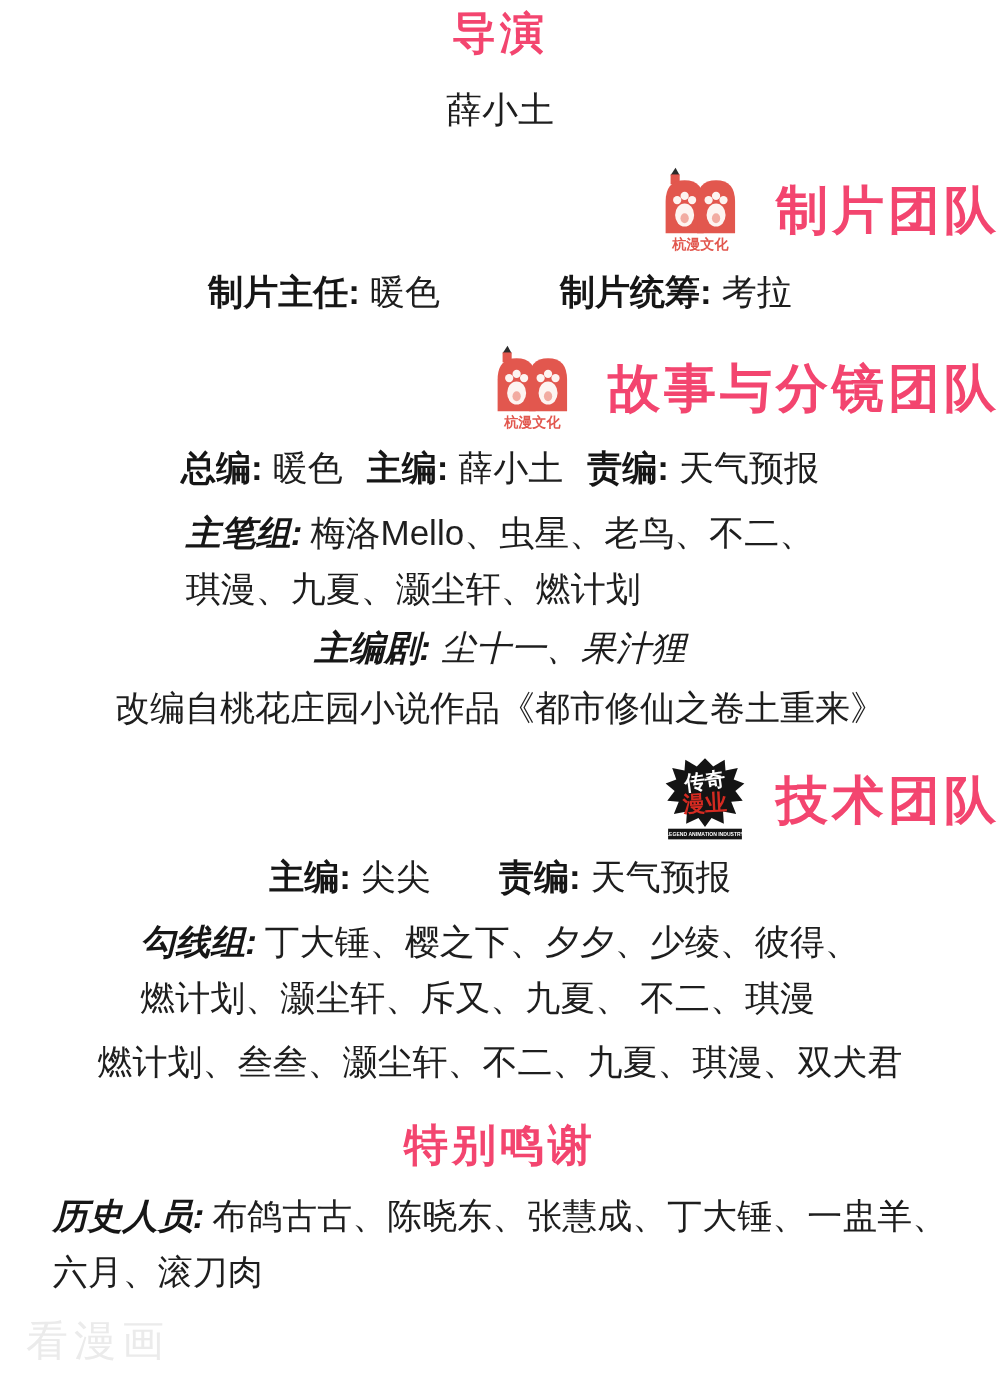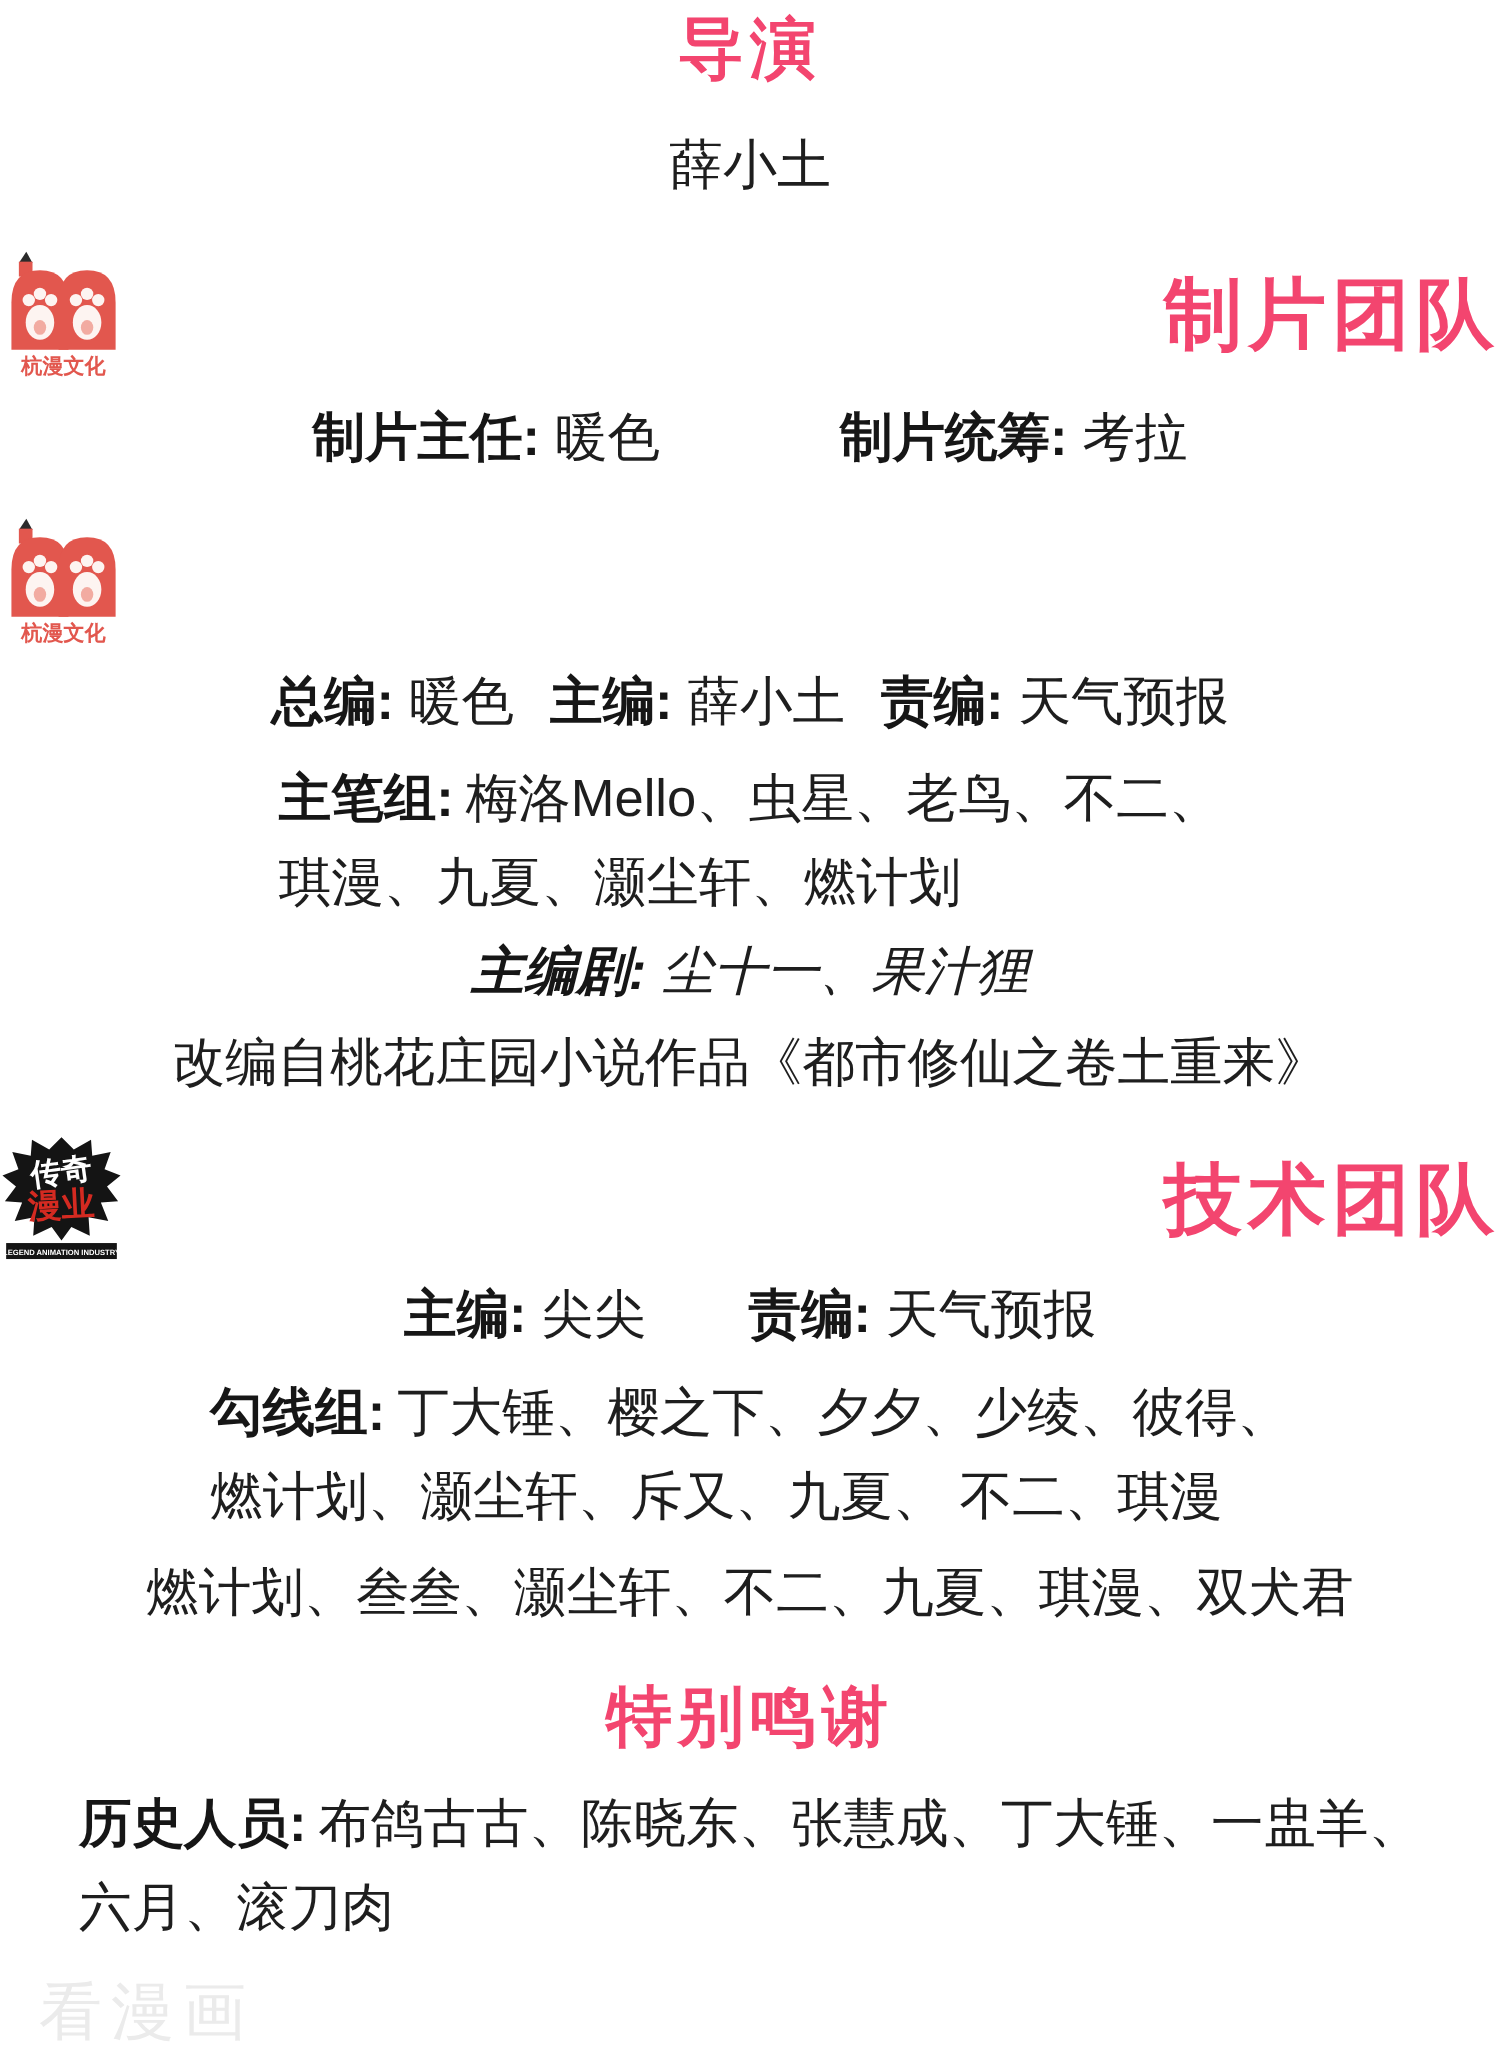--- a/index.html
+++ b/index.html
@@ -24,40 +24,40 @@
     color:var(--accent);
     font-weight:800;
     text-align:center;
     letter-spacing:4px;
   }
   .t44{font-size:44px;line-height:50px;}
   .t52{font-size:52px;line-height:58px;}
   .center-text{text-align:center;}
   .name-line{font-size:36px;font-weight:500;}
   .section-header{
-    display:flex;align-items:center;justify-content:space-between;gap:40px;
+    display:flex;align-items:center;justify-content:flex-end;gap:30px;
   }
   .credit-line{
     display:flex;justify-content:center;align-items:baseline;
     font-size:35px;line-height:46px;
   }
   .gap-xl{gap:120px;}
   .gap-md{gap:24px;}
   .gap-lg{gap:68px;}
   .pair{white-space:nowrap;}
   .lbl{font-weight:700;color:#161616;}
   .val{font-weight:400;margin-left:10px;}
   .block{
     width:max-content;max-width:920px;
     margin:0 auto;
     text-align:left;
     font-size:35px;line-height:56px;
     font-weight:400;
   }
-  .block .lbl{margin-right:8px;}
+  .block .lbl{margin-right:8px;font-style:italic;}
   .bold-seg{font-weight:700;}
   .logo-hm{width:88px;height:86px;flex:0 0 auto;}
   .logo-legend{width:82px;height:88px;flex:0 0 auto;}
   .watermark{
     position:absolute;left:26px;bottom:6px;
     font-size:42px;letter-spacing:6px;
     color:var(--watermark);font-weight:500;
     user-select:none;
   }
   
@@ -121,20 +121,21 @@
     <span class="pair">
       <span class="lbl">制片统筹:</span><span class="val">考拉</span>
     </span>
   </div>
 
   <div class="section-header m-story-header">
     <svg class="logo-hm" viewBox="0 0 100 104">
       <use href="#hm-logo-shape"></use>
       <text x="48" y="99" text-anchor="middle" font-size="17" font-weight="bold" fill="#e2574e">杭漫文化</text>
     </svg>
+    <h2 class="h-pink t52">故事与分镜团队</h2>
   </div>
   <div class="credit-line gap-md m-story-editors">
     <span class="pair">
       <span class="lbl">总编:</span><span class="val">暖色</span>
     </span>
     <span class="pair">
       <span class="lbl">主编:</span><span class="val">薛小土</span>
     </span>
     <span class="pair">
       <span class="lbl">责编:</span><span class="val">天气预报</span>

